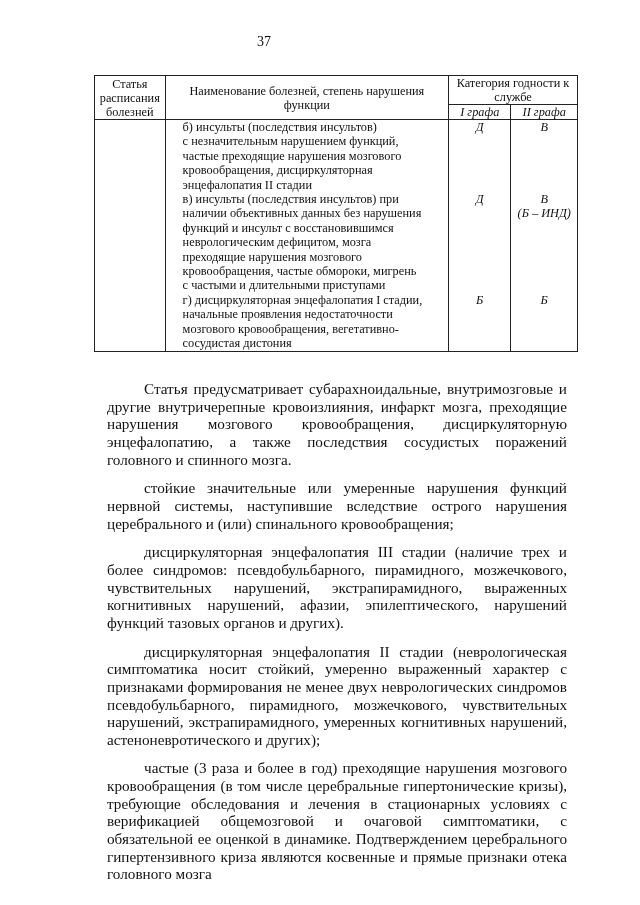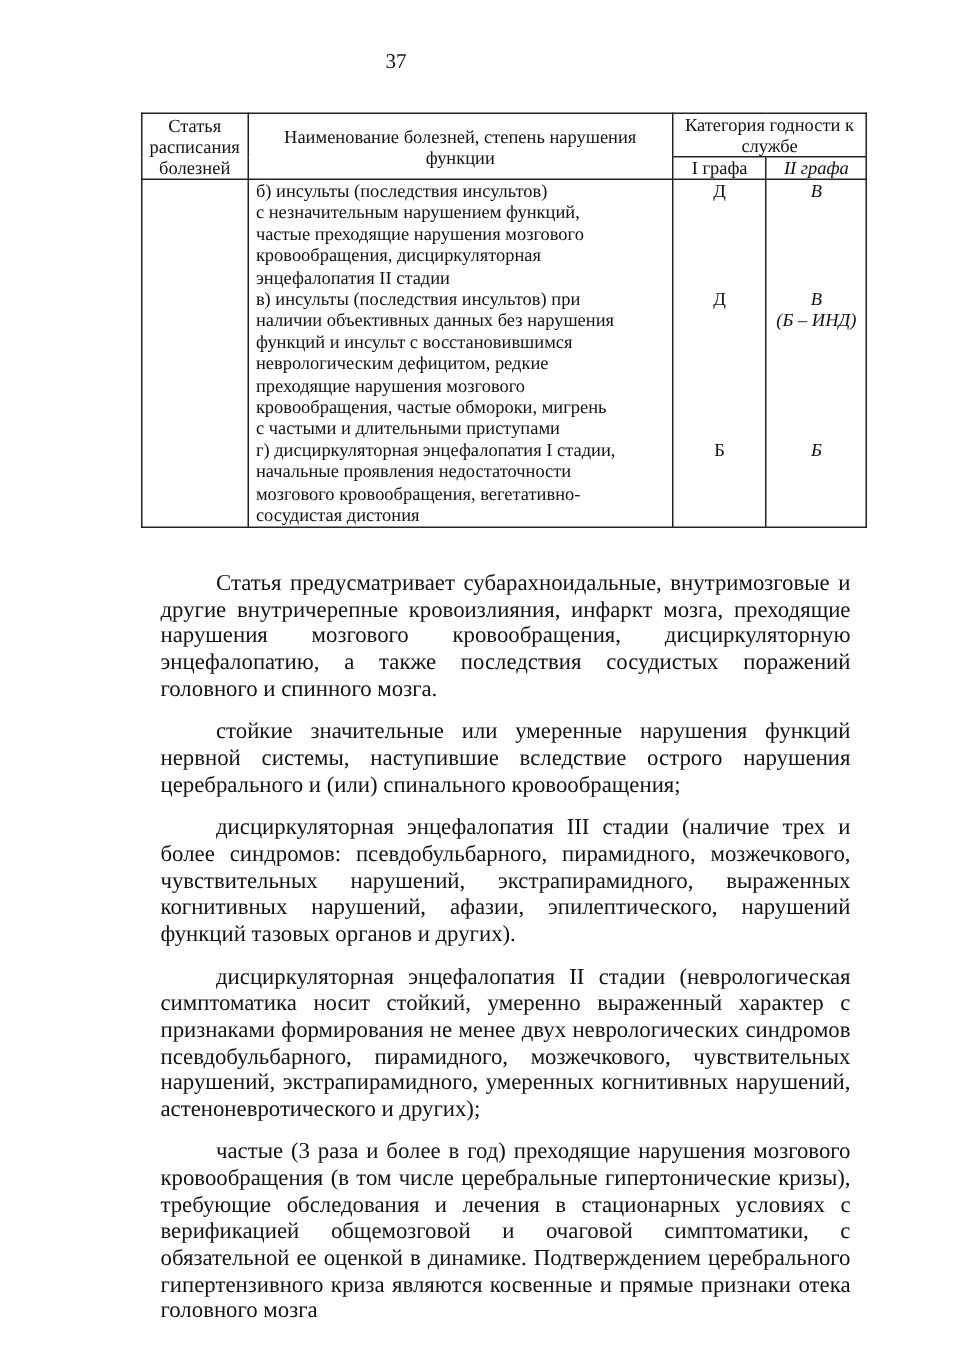--- a/index.html
+++ b/index.html
@@ -7,26 +7,26 @@
          font-family: "Liberation Serif", "DejaVu Serif", serif; color: #111; }
   .page-num { position: absolute; top: 34px; left: 0; width: 528px; text-align: center;
               font-size: 14px; }
   table.sched { position: absolute; top: 75px; left: 94px; width: 484px;
                 border-collapse: collapse; font-size: 12.3px; line-height: 14.4px; }
   table.sched td, table.sched th { border: 1px solid #222; padding: 0 1px; vertical-align: top;
                 font-weight: normal; }
   table.sched th { text-align: center; vertical-align: middle; line-height: 14px; }
   .c1 { width: 66px; }
   .c2 { width: 270px; }
-  .c3 { width: 58px; }
+  .c3 { width: 58px; font-style: italic; }
   .c4 { width: 62px; font-style: italic; }
   .sub th { padding: 0; line-height: 12px; }
   .desc { padding-left: 5px !important; }
   .cat { text-align: center; }
-  .entry { display: block; }
+  .entry { display: block; margin-left: 12px; }
   .cat-block { display: block; text-align: center; }
   .body-text { position: absolute; top: 369px; left: 96px; width: 482px;
                font-size: 15.2px; line-height: 17.65px; }
   .body-text p { margin: 11px; text-align: justify; text-indent: 37px; }
 </style>
 </head>
 <body>
 
 <div class="page-num">37</div>
 
@@ -50,21 +50,21 @@
           <span class="entry">б) инсульты (последствия инсультов)</span>
           <span class="entry">с незначительным нарушением функций,</span>
           <span class="entry">частые преходящие нарушения мозгового</span>
           <span class="entry">кровообращения, дисциркуляторная</span>
           <span class="entry">энцефалопатия II стадии</span>
         </div>
         <div>
           <span class="entry">в) инсульты (последствия инсультов) при</span>
           <span class="entry">наличии объективных данных без нарушения</span>
           <span class="entry">функций и инсульт с восстановившимся</span>
-          <span class="entry">неврологическим дефицитом, редкие</span>
+          <span class="entry">неврологическим дефицитом, мозга</span>
           <span class="entry">преходящие нарушения мозгового</span>
           <span class="entry">кровообращения, частые обмороки, мигрень</span>
           <span class="entry">с частыми и длительными приступами</span>
         </div>
         <div>
           <span class="entry">г) дисциркуляторная энцефалопатия I стадии,</span>
           <span class="entry">начальные проявления недостаточности</span>
           <span class="entry">мозгового кровообращения, вегетативно-</span>
           <span class="entry">сосудистая дистония</span>
         </div>

